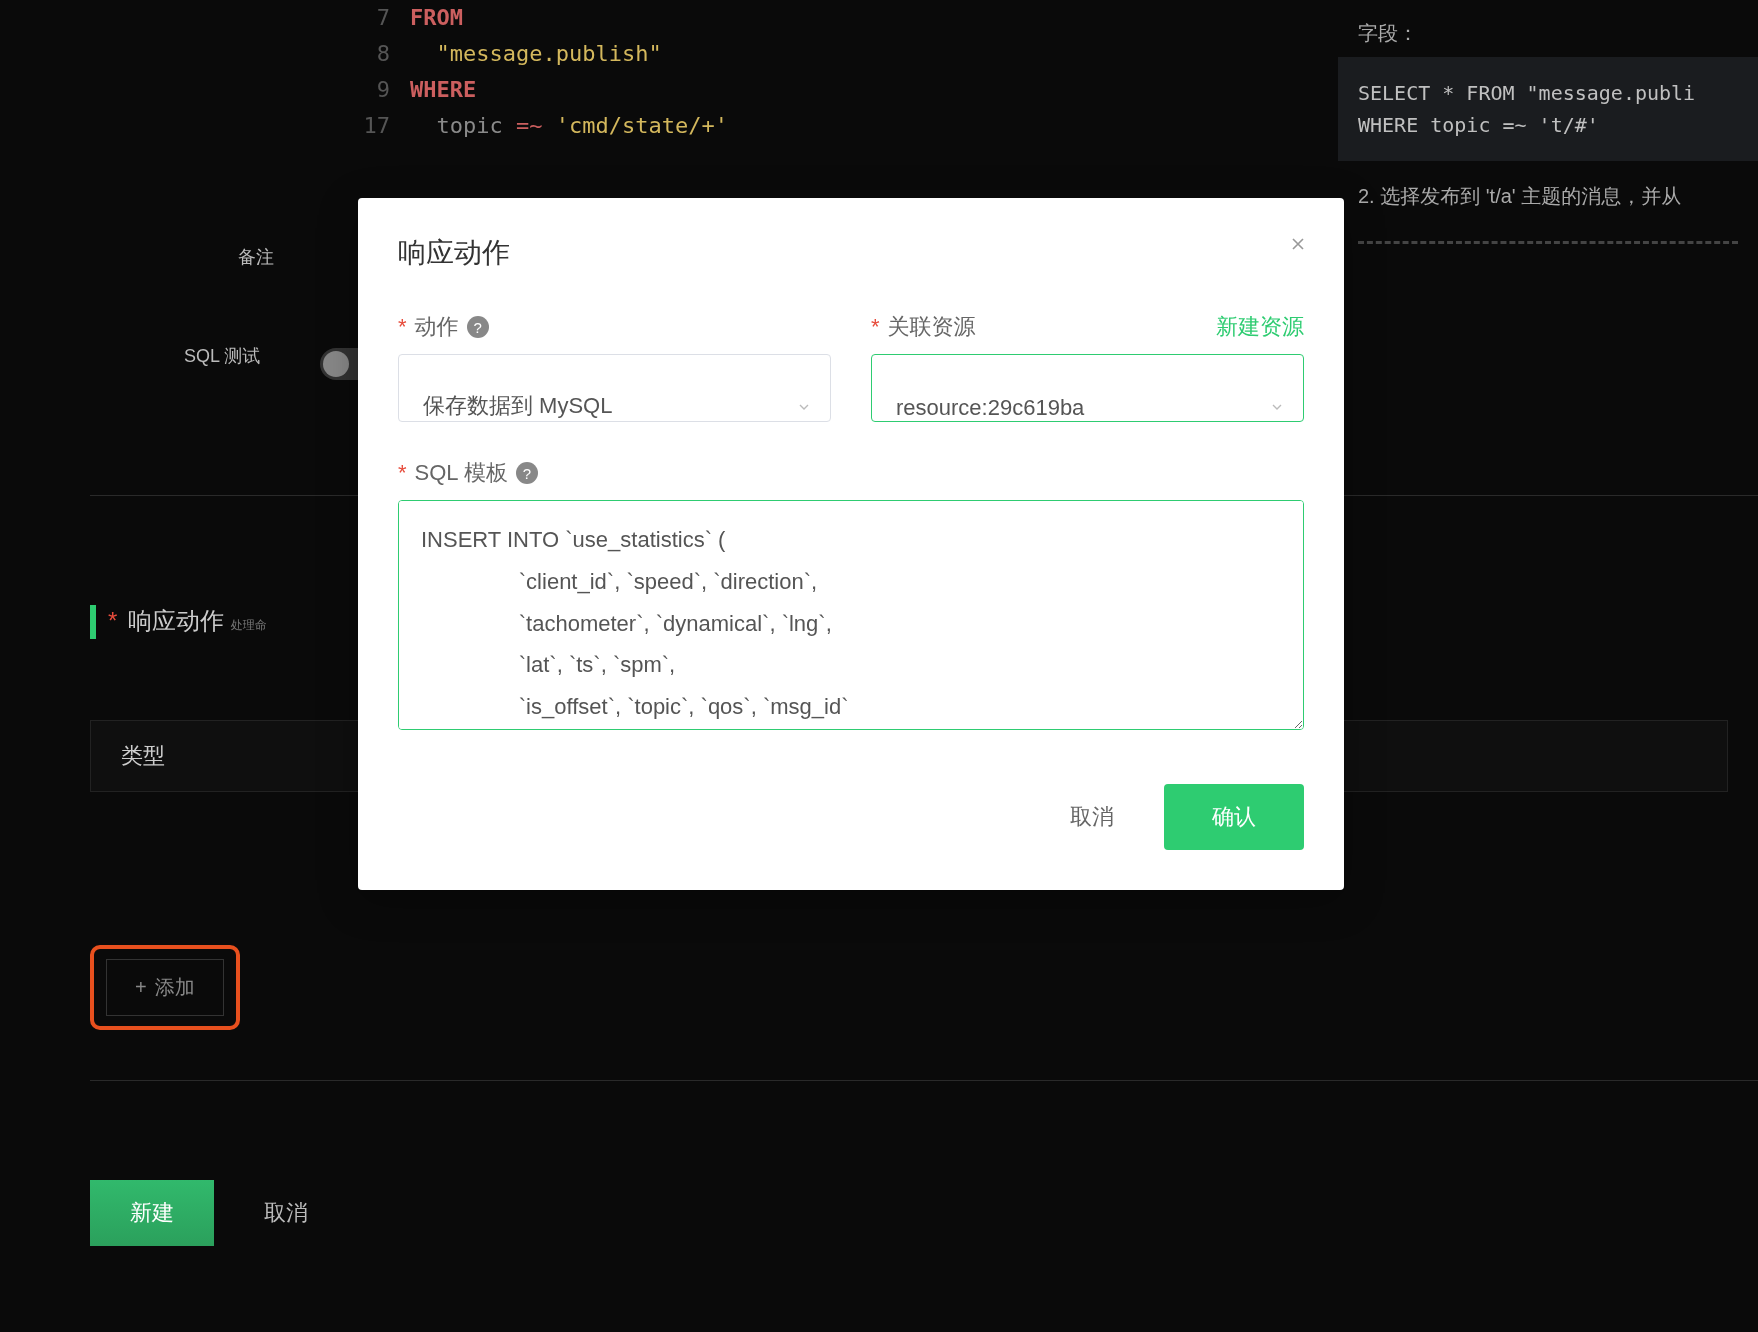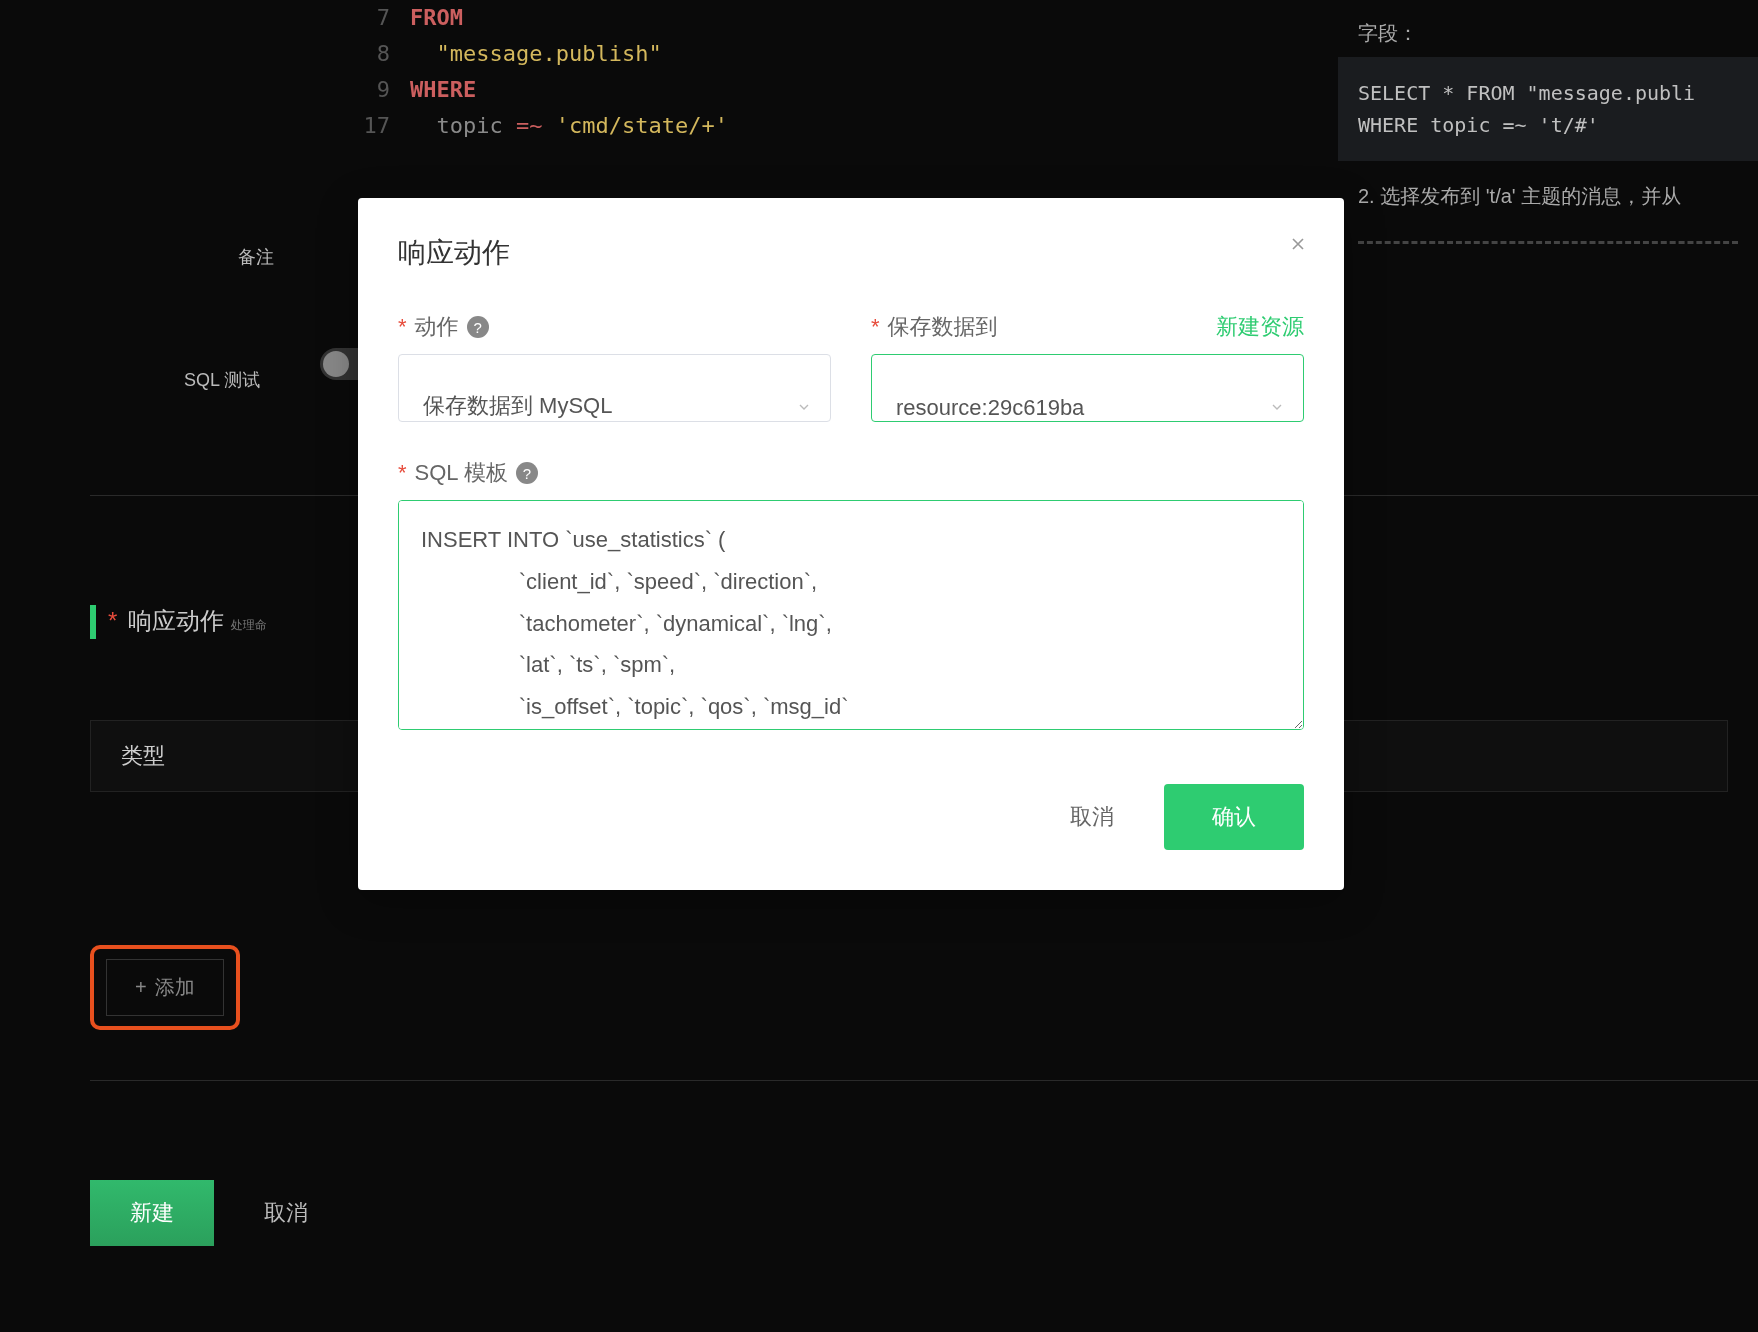--- a/index.html
+++ b/index.html
@@ -68,21 +68,21 @@
       border-top: 3px dashed #444;
       margin: 10px 20px;
     }
     
     .left-label {
       position: absolute;
       color: #bbb;
       font-size: 18px;
     }
     .remark-label { top: 245px; left: 238px; }
-    .sql-test-label { top: 368px; left: 184px; }
+    .sql-test-label { top: 344px; left: 184px; }
     .sql-test-toggle {
       position: absolute;
       top: 348px;
       left: 320px;
       width: 60px;
       height: 32px;
       background: #333;
       border-radius: 16px;
     }
     .sql-test-toggle::after {
@@ -388,21 +388,21 @@
           <svg width="16" height="16" viewBox="0 0 24 24" fill="none" stroke="currentColor" stroke-width="2">
               <path d="M6 9l6 6 6-6"></path>
             </svg>
         </span>
       </div>
     </div>
     <div class="form-col">
       <div class="label-row">
         <div class="form-label" style="margin-bottom:0">
           <span class="req">*</span>
-          <span>保存数据到</span>
+          <span>关联资源</span>
         </div>
         <a class="form-link">新建资源</a>
       </div>
       <div class="select-box highlighted">
         <span>resource:29c619ba</span>
         <span class="select-arrow">
           <svg width="16" height="16" viewBox="0 0 24 24" fill="none" stroke="currentColor" stroke-width="2">
               <path d="M6 9l6 6 6-6"></path>
             </svg>
         </span>

